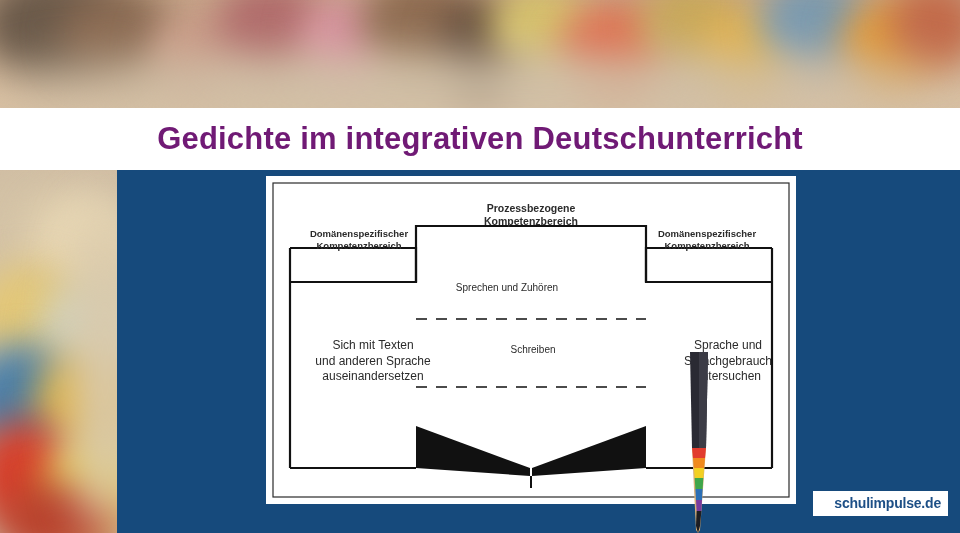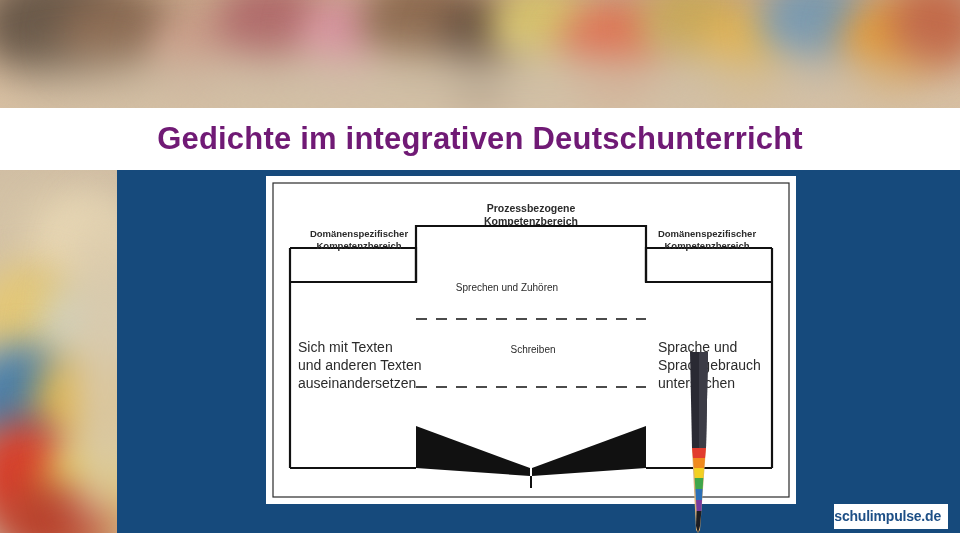--- a/index.html
+++ b/index.html
@@ -95,22 +95,23 @@
   .dg-side {
     font-size: 9.5px;
     font-weight: bold;
   }
   .dg-center {
     font-size: 10px;
     text-align: center;
     font-weight: normal;
   }
   .dg-domain {
-    font-size: 14px;
+    font-size: 12px;
     line-height: 1.3;
+    text-align: center;
   }
 
   #proc-title { left: 0; width: 530px; top: 26px; }
   #left-head  { left: 18px;  top: 52px;  width: 150px; text-align: center; }
   #right-head { right: 14px; top: 52px;  width: 150px; text-align: center; }
 
   #c-sprechen  { left: 0; width: 482px; top: 106px; }
   #c-schreiben { left: 0; width: 534px; top: 168px; }
   #c-lesen     { left: 0; width: 530px; top: 240px; }
 
@@ -124,23 +125,23 @@
     top: 352px;
     width: 44px;
     height: 181px;
     z-index: 8;
   }
 
   
   .logo-badge {
     position: absolute;
     right: 12px;
-    bottom: 4px;
-    background: #ffffff;
-    padding: 3px 7px 4px 0;
+    bottom: 17px;
+    background: #ffffff;
+    padding: 3px 7px 4px 21px;
     z-index: 9;
   }
   .logo-badge span {
     font-size: 14px;
     font-weight: bold;
     color: #1d4f86;
     letter-spacing: -0.2px;
   }
 </style>
 </head>
@@ -221,21 +222,21 @@
     <div class="dg-text dg-side" id="right-head">
       <div>Domänenspezifischer</div>
       <div>Kompetenzbereich</div>
     </div>
 
     <div class="dg-text dg-center" id="c-sprechen">Sprechen und Zuhören</div>
     <div class="dg-text dg-center" id="c-schreiben">Schreiben</div>
 
     <div class="dg-text dg-domain" id="d-left">
       <div>Sich mit Texten</div>
-      <div>und anderen Texten</div>
+      <div>und anderen Sprache</div>
       <div>auseinandersetzen</div>
     </div>
 
     <div class="dg-text dg-domain" id="d-right">
       <div>Sprache und</div>
       <div>Sprachgebrauch</div>
       <div>untersuchen</div>
     </div>
   </div>
 </div>

